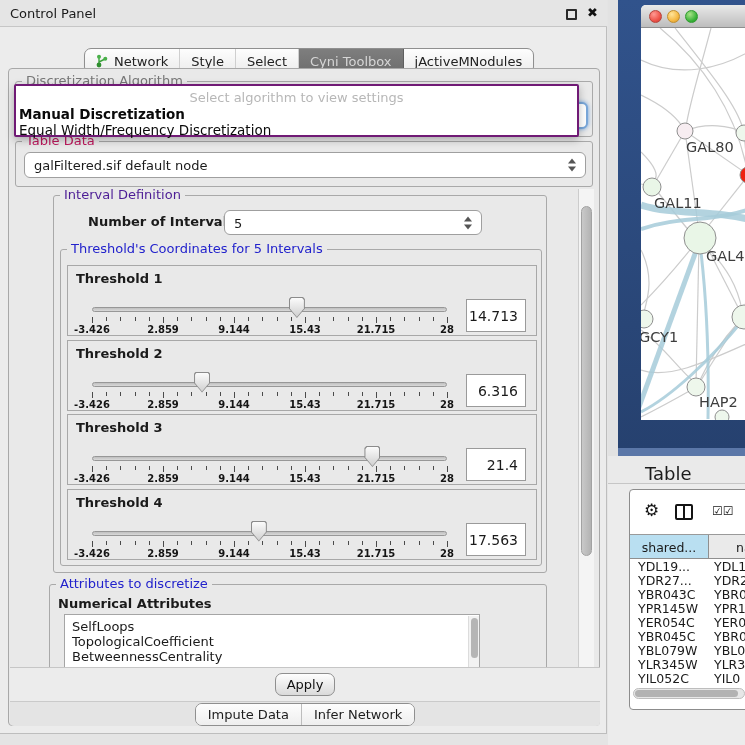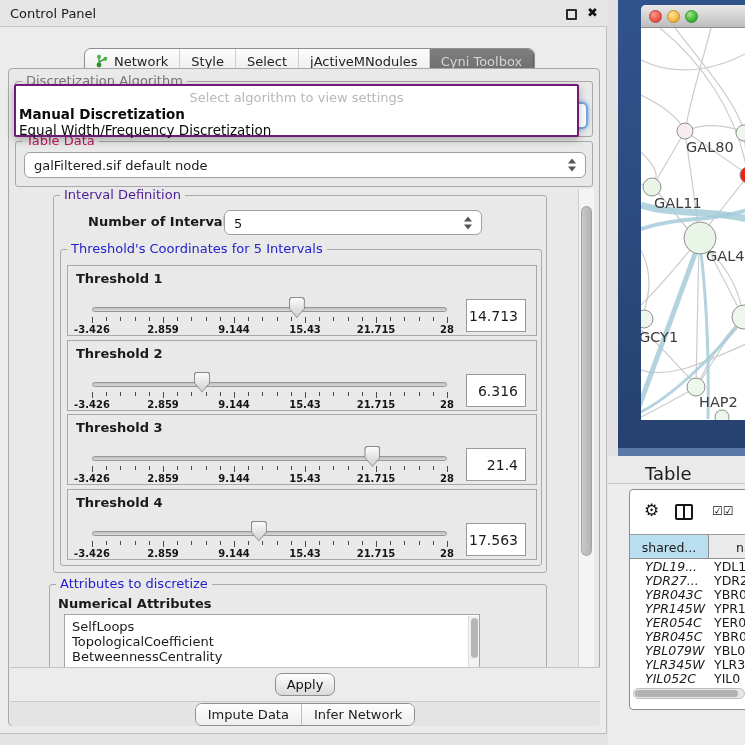--- a/index.html
+++ b/index.html
@@ -112,21 +112,21 @@
   .tp-body { position:absolute; left:21px; top:5px; width:119px; height:221px; background:#fff; border:1px solid #8c8c8c; border-radius:4px 0 0 4px; overflow:hidden; }
   .tp-gear { position:absolute; left:14px; top:12px; font-size:17px; color:#161616; line-height:17px; }
   .tp-split { position:absolute; left:45px; top:14px; width:18px; height:16px; border:2px solid #141414; border-radius:2px; }
   .tp-split::after { content:""; position:absolute; left:6px; top:0; width:2px; height:12px; background:#141414; }
   .tp-checks { position:absolute; left:82px; top:14px; font-size:12px; color:#161616; letter-spacing:0; }
   .tp-header { position:absolute; left:0; top:44px; width:200px; height:25px; display:flex; border-top:1px solid #9a9a9a; }
   .tp-hcell1 { width:79px; background:#b9dff1; border-right:1px solid #8f8f8f; border-bottom:1px solid #8f8f8f; text-align:center; font-size:12.5px; padding-top:5px; }
   .tp-hcell2 { width:121px; background:#eaeaea; border-bottom:1px solid #8f8f8f; font-size:12.5px; padding:5px 0 0 27px; overflow:hidden; }
   #tp-rows { position:absolute; left:0; top:69px; width:200px; }
   .tp-row { display:flex; height:14px; font-size:12.5px; }
-  .tp-c1 { width:79px; padding-left:15px; white-space:nowrap;font-style:italic; }
+  .tp-c1 { width:79px; padding-left:8px; white-space:nowrap; }
   .tp-c2 { width:121px; padding-left:5px; white-space:nowrap; overflow:hidden; }
   .tp-hscroll { position:absolute; left:3px; top:198px; width:112px; height:11px; background:#e7e7e7; border:1px solid #bdbdbd; border-radius:6px; }
   .tp-hthumb { position:absolute; left:1px; top:1px; width:103px; height:7px; background:#b2b2b2; border-radius:4px; }
 
   .bold { font-weight:bold; }
 </style>
 </head>
 <body>
 
 <div id="cp" class="abs">
@@ -147,25 +147,25 @@
           </svg>
         </span>
         <span>Network</span>
       </div>
       <div class="tab">
         <span>Style</span>
       </div>
       <div class="tab">
         <span>Select</span>
       </div>
+      <div class="tab sel">
+        <span>Cyni Toolbox</span>
+      </div>
       <div class="tab">
         <span>jActiveMNodules</span>
-      </div>
-      <div class="tab sel">
-        <span>Cyni Toolbox</span>
       </div>
     </div>
 
   <div class="outer-panel abs">
 
     <div class="group algo-group">
       <span class="group-title gt-gray">Discretization Algorithm</span>
       <div class="combo algo-combo">
           <span class="combo-spin"></span>
         </div>

